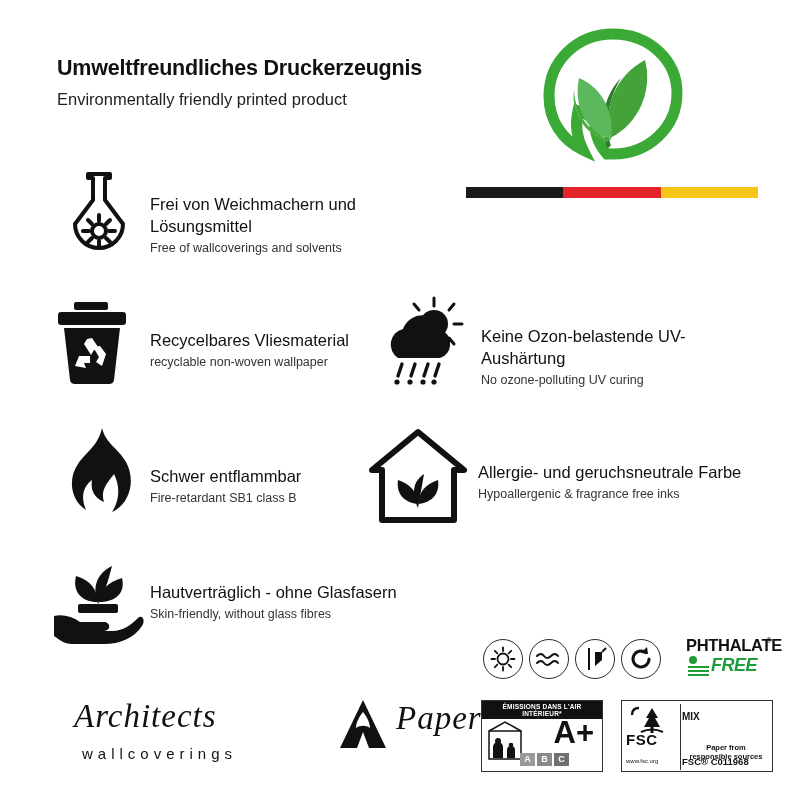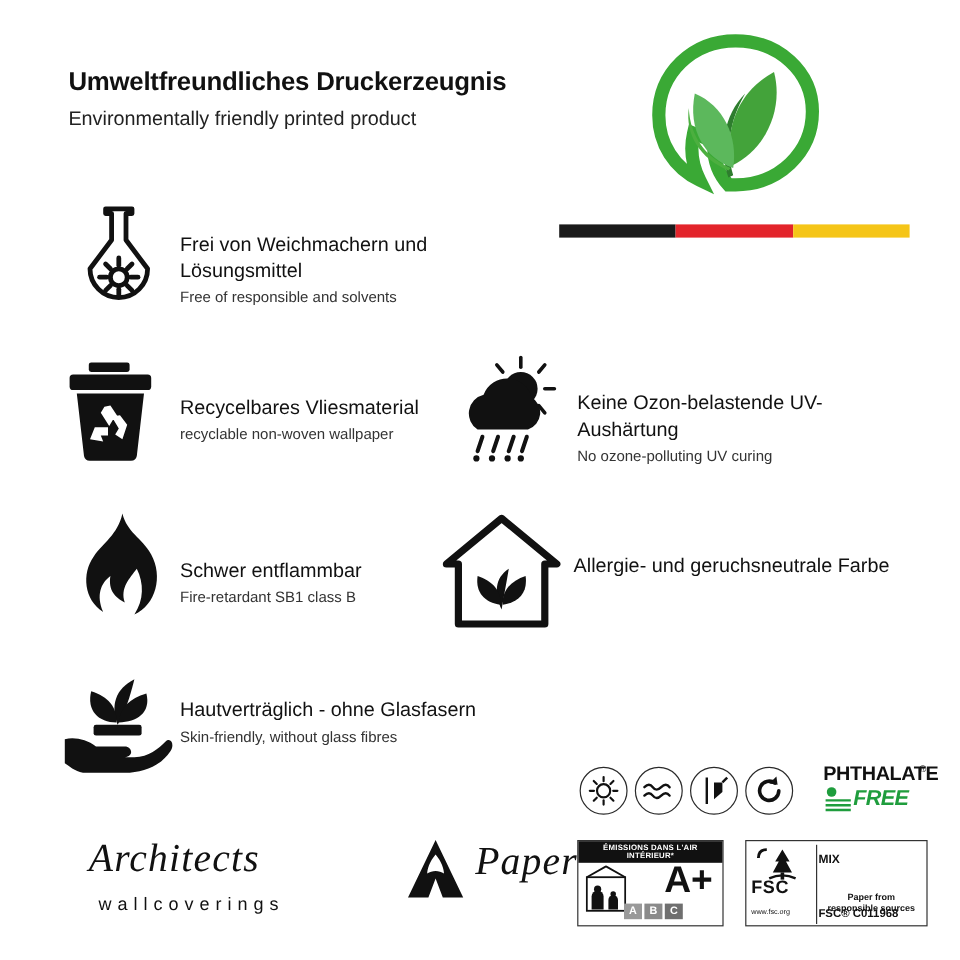--- a/index.html
+++ b/index.html
@@ -381,21 +381,21 @@
           <line x1="28" y1="52" x2="32" y2="56"></line>
           <line x1="46" y1="70" x2="50" y2="74"></line>
           <line x1="28" y1="74" x2="32" y2="70"></line>
           <line x1="46" y1="56" x2="50" y2="52"></line>
         </g>
       </svg>
     </div>
     <div class="txt">
       <div class="t-de">Frei von Weichmachern und
 Lösungsmittel</div>
-      <div class="t-en">Free of responsible and solvents</div>
+      <div class="t-en">Free of wallcoverings and solvents</div>
     </div>
   </div>
 
   <div class="feat" id="feat-recyclable">
     <div class="icon">
       <svg width="88" height="92" viewBox="0 0 88 92" xmlns="http://www.w3.org/2000/svg">
         <rect x="24" y="6" width="34" height="8" rx="2" fill="#111"></rect>
         <rect x="8" y="16" width="68" height="13" rx="3" fill="#111"></rect>
         <path d="M14 32 h56 l-6 52 a5 5 0 0 1 -5 4 h-34 a5 5 0 0 1 -5 -4 z" fill="#111"></path>
         <g fill="#fff">
@@ -459,20 +459,21 @@
     <div class="icon">
       <svg width="100" height="102" viewBox="0 0 100 102" xmlns="http://www.w3.org/2000/svg">
         <path d="M50 8 L96 46 L86 46 L86 96 L14 96 L14 46 L4 46 Z" fill="none" stroke="#111" stroke-width="6" stroke-linejoin="round"></path>
         <path d="M50 84 C44 70 44 58 56 50 C54 62 52 72 50 84 Z" fill="#111"></path>
         <path d="M49 80 C36 78 28 70 30 56 C42 60 50 68 49 80 Z" fill="#111"></path>
         <path d="M51 80 C64 78 72 70 70 56 C58 60 50 68 51 80 Z" fill="#111"></path>
       </svg>
     </div>
     <div class="txt">
       <div class="t-de">Allergie- und geruchsneutrale Farbe</div>
+      <div class="t-en">Hypoallergenic &amp; fragrance free inks</div>
     </div>
   </div>
 
   <div class="feat" id="feat-skin">
     <div class="icon">
       <svg width="104" height="96" viewBox="0 0 104 96" xmlns="http://www.w3.org/2000/svg">
         <path d="M56 52 C50 36 54 22 70 14 C66 30 62 42 56 52 Z" fill="#111"></path>
         <path d="M55 50 C40 50 30 40 34 24 C48 28 56 38 55 50 Z" fill="#111"></path>
         <path d="M57 50 C72 50 84 42 80 26 C66 30 58 38 57 50 Z" fill="#111"></path>
         <rect x="36" y="52" width="40" height="9" rx="2" fill="#111"></rect>

